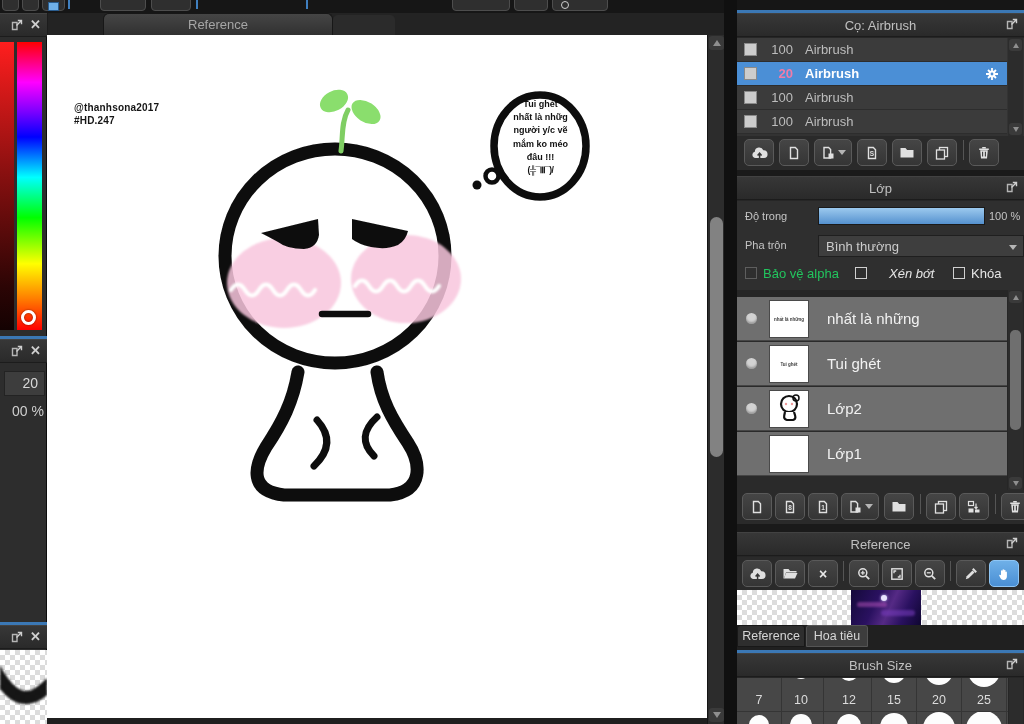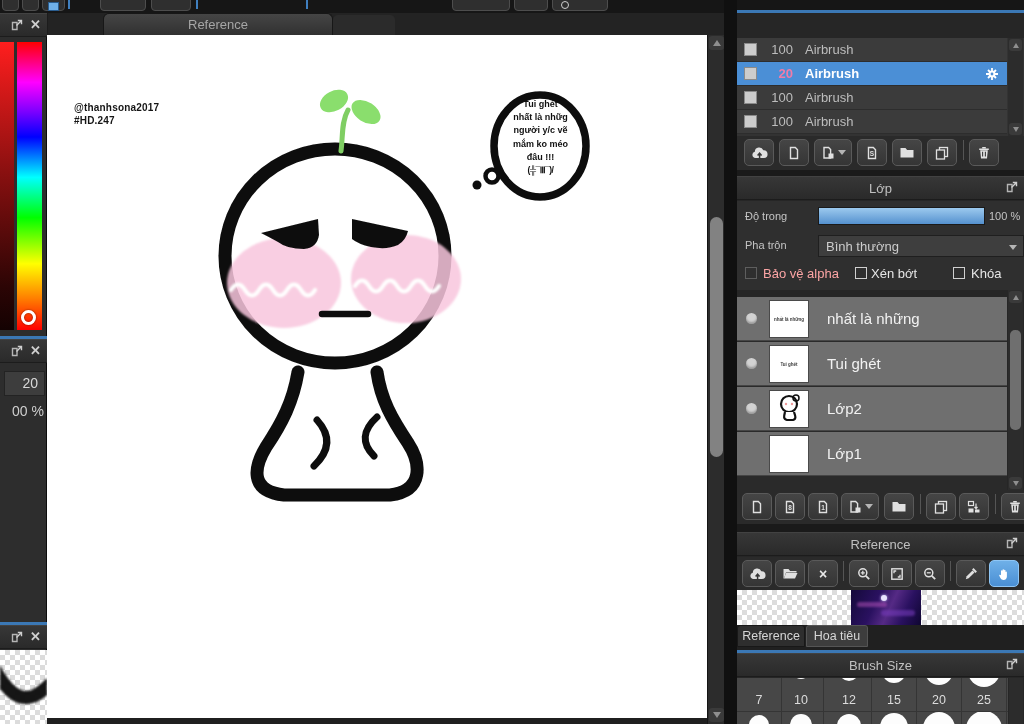--- a/index.html
+++ b/index.html
@@ -89,21 +89,21 @@
 
   
   .lbl { position:absolute; color:#c4c4c4; font-size:11px; }
   #op-slider { position:absolute; left:81px; top:0px; width:167px; height:18px;
     background:linear-gradient(#9cc9ee,#5591cf); border:1px solid #1a1a1a; }
   #blend-dd { position:absolute; left:81px; top:0px; width:206px; height:22px; background:#3e3e3e; border:1px solid #1f1f1f;
     color:#cccccc; font-size:13px; display:flex; align-items:center; padding-left:7px; }
   .cb { position:absolute; width:12px; height:12px; border:1.5px solid #d0d0d0; background:transparent; }
   .cb.dim { border-color:#5e5e5e; }
   .cb-lbl { position:absolute; color:#e6e6e6; font-size:13px; }
-  .cb-lbl.dim { color:#fca5a5; }
+  .cb-lbl.dim { color:#22c55e; }
 
   
   #layerlist { position:absolute; left:0; top:0; width:270px; height:196px; background:#2a2a2a; overflow:hidden; }
   .lrow { position:absolute; left:0; width:270px; height:44px; background:#6f6f6f; border-bottom:1px solid #454545;
     display:flex; align-items:center; }
   .ldot { width:11px; height:11px; border-radius:50%; background:#d2d2d2; box-shadow:inset 0 -2px 2px rgba(0,0,0,.25); margin-left:9px; }
   .ldot.off { visibility:hidden; }
   .lthumb { width:40px; height:38px; margin-left:12px; border:1px solid #4a4a4a; position:relative; overflow:hidden; background:#fff; }
   .lthumb .tinytext { position:absolute; left:0; top:15px; width:100%; text-align:center;
     font-size:5px; font-weight:bold; color:#3a3a3a; transform:scale(.9); }
@@ -285,20 +285,31 @@
         <span class="tri-down"></span>
       </div>
   </div>
   <div id="bottomstrip" class="abs"></div>
   <div id="midgap" class="abs"></div>
 
   <div id="rightcol" class="abs">
     <div style="position:absolute;left:0;top:0;width:287px;height:10px;background:#161616;"></div>
     <div class="blueline" style="left:0;top:10px;width:287px;"></div>
 
+    <div class="phdr rc" style="top:13px;">
+      <span>Cọ: Airbrush</span>
+      <span class="hicons">
+          <span class="extlink icon12">
+            <svg width="12" height="12" viewBox="0 0 12 12">
+              <path d="M1.5 3.5h4.5v7H1.5v-7z" fill="none" stroke="#b5b5b5" stroke-width="1.4"></path>
+              <path d="M5.5 6.5 L10 2 M6.8 1.5h3.7v3.7" fill="none" stroke="#cfcfcf" stroke-width="1.4"></path>
+            </svg>
+          </span>
+        </span>
+    </div>
 
     <div class="rc" style="top:38px;height:98px;background:#333;">
       <div class="brow" style="top:0;">
         <span class="bswatch"></span>
         <span class="bval">100</span>
         <span class="bname">Airbrush</span>
       </div>
       <div class="brow sel" style="top:24px;">
         <span class="bswatch"></span>
         <span class="bval">20</span>
@@ -418,21 +429,21 @@
       <div style="position:absolute;left:0;top:34px;width:287px;height:22px;">
         <div id="blend-dd">
           <span>Bình thường</span>
           <span class="dd-arrow" style="position:absolute;right:6px;top:9px;"></span>
         </div>
       </div>
 
       <span class="cb dim" style="left:8px;top:66px;"></span>
       <span class="cb-lbl dim" style="left:26px;top:65px;">Bảo vệ alpha</span>
       <span class="cb" style="left:118px;top:66px;"></span>
-      <span class="cb-lbl" style="left:134px;top:65px;">Xén bớt</span>
+      <span class="cb-lbl" style="left:152px;top:65px;font-style:italic;">Xén bớt</span>
       <span class="cb" style="left:216px;top:66px;"></span>
       <span class="cb-lbl" style="left:234px;top:65px;">Khóa</span>
     </div>
 
     <div class="rc" style="top:290px;height:200px;background:#262626;">
       <div id="layerlist" style="top:7px;">
         <div class="lrow" style="top:0px;">
           <span class="ldot"></span>
           <span class="lthumb">
               <span class="tinytext">nhất là những</span>

